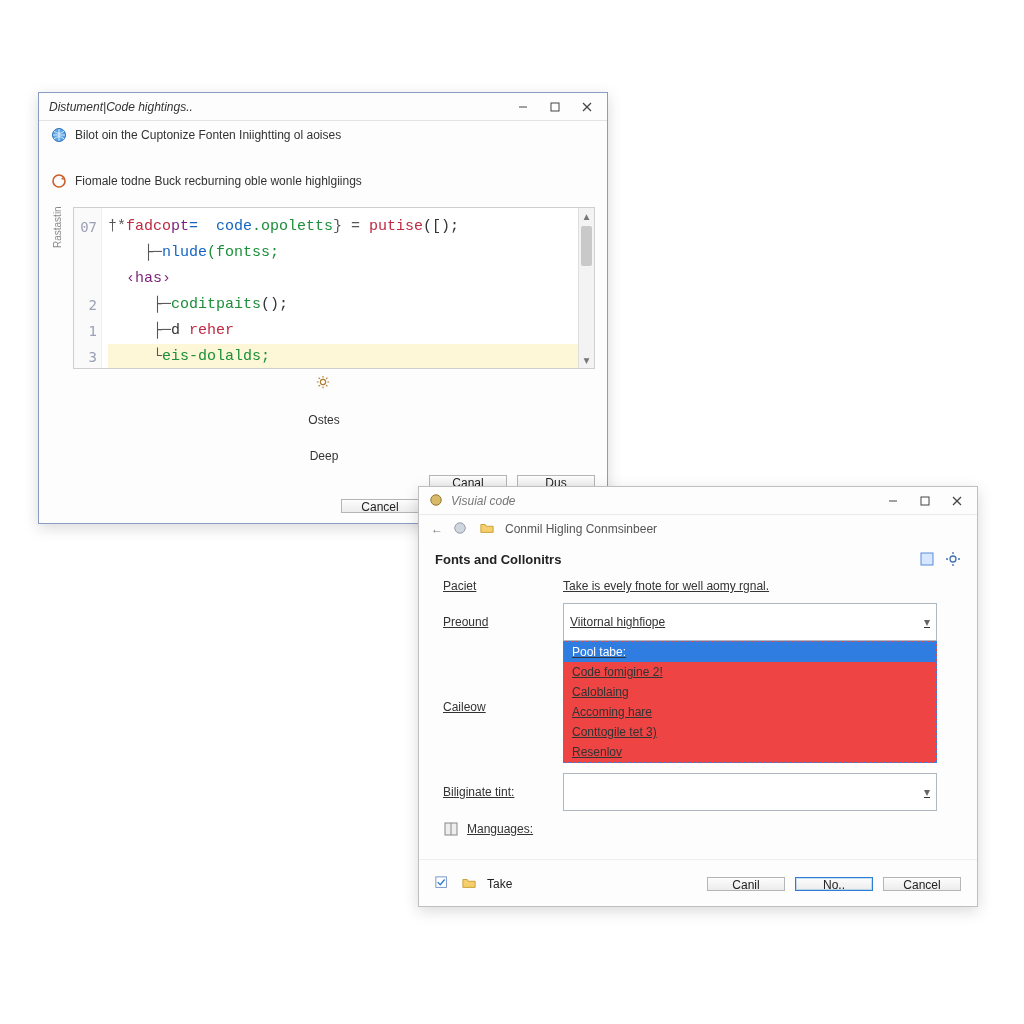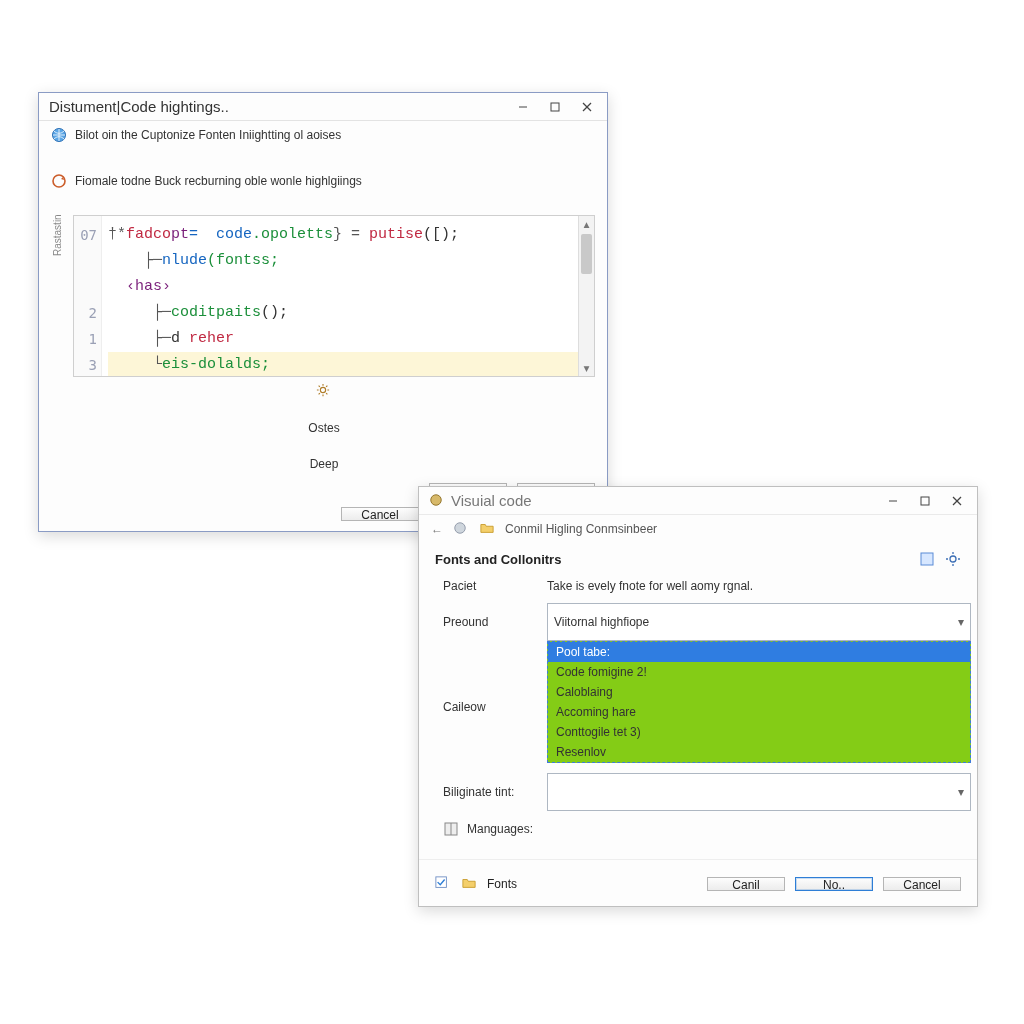--- a/index.html
+++ b/index.html
@@ -18,23 +18,24 @@
     position: absolute;
     background: #fdfdfd;
     border: 1px solid #8a9bc4;
     box-shadow: 0 4px 14px rgba(0,0,0,0.15);
   }
   .titlebar {
     height: 28px;
     display: flex;
     align-items: center;
     padding: 0 4px 0 10px;
-    font-size: 15px;
+    font-size: 12px;
     color: #333;
     border-bottom: 1px solid #e3e3e3;
+    font-style: italic;
   }
   .titlebar .title-text { flex: 1; }
   .winbtns { display: flex; gap: 0; }
   .winbtn {
     width: 32px; height: 22px;
     display: flex; align-items:center; justify-content:center;
     color: #444;
   }
   .winbtn svg { display:block; }
   
@@ -42,21 +43,21 @@
   .hintrow {
     display:flex; align-items:center; gap:8px;
     padding: 6px 12px 2px 12px;
     font-size: 12px; color:#333;
   }
   .hintrow + .hintrow { padding-top: 0; margin-top: 28px; }
   .globe-icon, .circ-icon {
     width:16px; height:16px; display:inline-block;
   }
   .codewrap {
-    margin: 24px 12px 4px 34px;
+    margin: 16px 12px 4px 34px;
     border: 1px solid #cfcfcf;
     background:#fff;
     position: relative;
     height: 162px;
     display:flex;
   }
   .rotlabel {
     position:absolute; left:-22px; top:40px;
     transform: rotate(-90deg);
     transform-origin: left top;
@@ -124,36 +125,36 @@
   }
   .section-h {
     font-weight:600; font-size:13px;
     padding: 8px 16px 4px 16px;
     display:flex; align-items:center;
   }
   .section-h .righticons { margin-left:auto; display:flex; gap:10px;}
   .formgrid {
     display:grid;
     grid-template-columns: 96px 1fr;
-    gap: 10px 8px;
-    padding: 8px 6px 4px 24px;
+    gap: 10px 24px;
+    padding: 8px 40px 4px 24px;
     align-items:center;
-    font-size:12px; color:#333;
+    font-size:12px; color:#333;text-decoration:underline;
   }
   .formgrid .lbl { color:#333; }
   .combo {
     height:38px; border:1px solid #aeb7c2; background:#fff;
     display:flex; align-items:center; padding:0 6px;
     position:relative; font-size:12px;
   }
   .combo .chev { margin-left:auto; color:#666; }
   .droplist {
     grid-column: 2 / 3;
     border:1px dashed #3f7bd9;
-    background:#84cc16;
+    background:#ef4444;
     font-size:12px;
     margin-top:-10px;
   }
   .droplist .opt { padding:3px 8px; }
   .droplist .opt.sel { background:#2f7de1; color:#fff; }
   .lang-row {
     grid-column: 1 / 3;
     display:flex; align-items:center; gap:8px;
   }
   .footer2 {
@@ -360,19 +361,19 @@
       <svg viewBox="0 0 16 16" width="14" height="14">
           <rect x="1" y="1" width="12" height="12" fill="#fff" stroke="#6a8bc2"></rect>
           <path d="M3 7l3 3 5-6" stroke="#2e7ed6" stroke-width="1.6" fill="none"></path>
         </svg>
     </span>
     <span class="mini-ic">
       <svg viewBox="0 0 16 16" width="16" height="14">
           <path d="M1 4h5l1 2h8v7H1z" fill="#f4cf6b" stroke="#c79a2a"></path>
         </svg>
     </span>
-    <span>Fonts</span>
+    <span>Take</span>
     <span class="fill"></span>
     <button class="std">Canil</button>
     <button class="std primary">No..</button>
     <button class="std">Cancel</button>
   </div>
 </div>
 
 </body></html>

